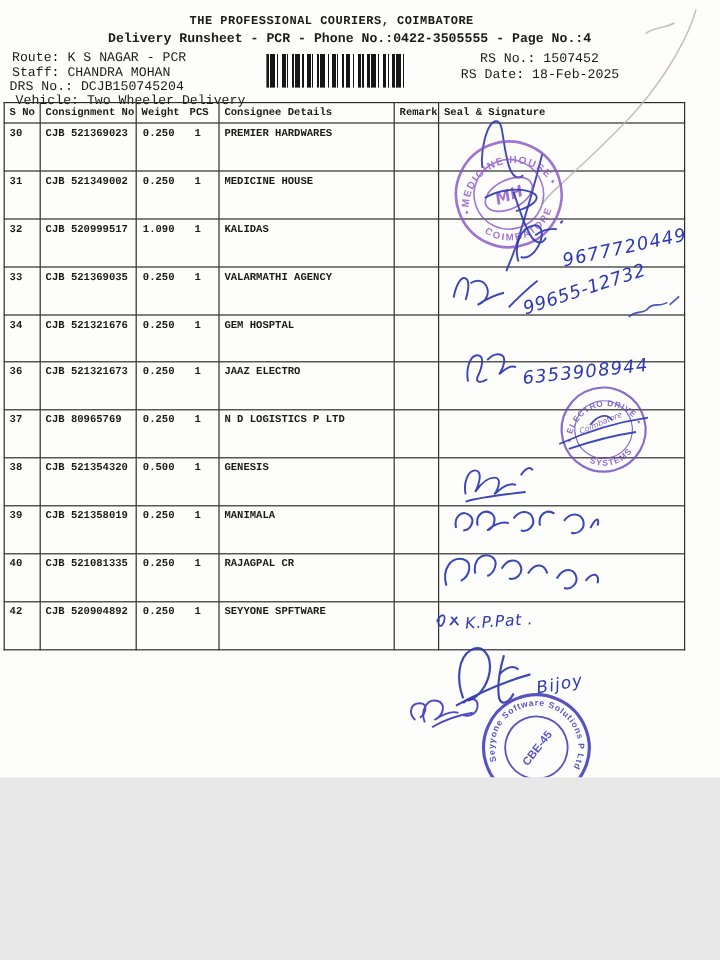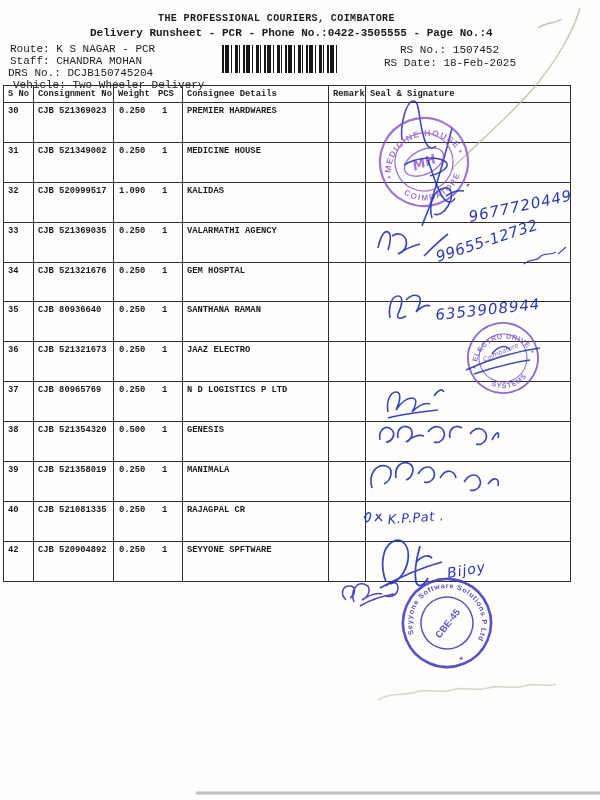--- a/index.html
+++ b/index.html
@@ -1,18 +1,18 @@
 <!DOCTYPE html>
 <html><head>
 <meta charset="utf-8">
 <style>
   * { margin:0; padding:0; box-sizing:border-box; }
   html,body { background:#e8e8e8; }
   .page {
-    position:relative; width:600px; height:800px;
+    position:relative; width:600px; height:648px;
     background:#fdfdfc; overflow:hidden;
     font-family:"Liberation Mono","DejaVu Sans Mono",monospace;
     color:#1b1b1b;
   }
   .abs { position:absolute; white-space:nowrap; }
   .doc-title { font-size:10px; font-weight:bold; letter-spacing:.4px; }
   .doc-subtitle { font-size:11px; font-weight:bold; }
   .meta { font-size:11px; }
   .meta.bold { font-weight:normal; }
   .barcode {
@@ -119,28 +119,20 @@
 
     <tr>
       <td>34</td>
       <td>CJB 521321676</td>
       <td class="c-weight"><span class="wp-weight">0.250</span><span class="wp-pcs">1</span></td>
       <td>GEM HOSPTAL</td>
       <td></td>
       <td></td>
     </tr>
 
-    <tr>
-      <td>35</td>
-      <td>CJB 80936640</td>
-      <td class="c-weight"><span class="wp-weight">0.250</span><span class="wp-pcs">1</span></td>
-      <td>SANTHANA RAMAN</td>
-      <td></td>
-      <td></td>
-    </tr>
 
     <tr>
       <td>36</td>
       <td>CJB 521321673</td>
       <td class="c-weight"><span class="wp-weight">0.250</span><span class="wp-pcs">1</span></td>
       <td>JAAZ ELECTRO</td>
       <td></td>
       <td></td>
     </tr>
 

